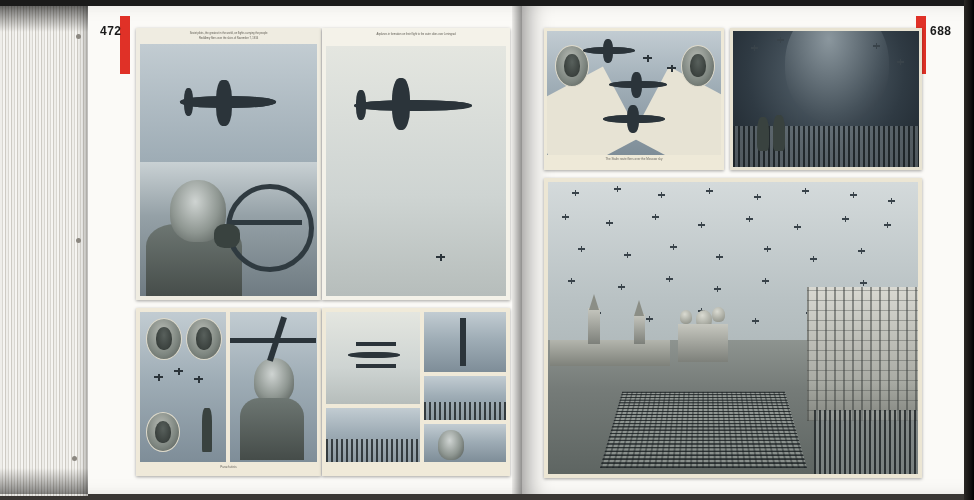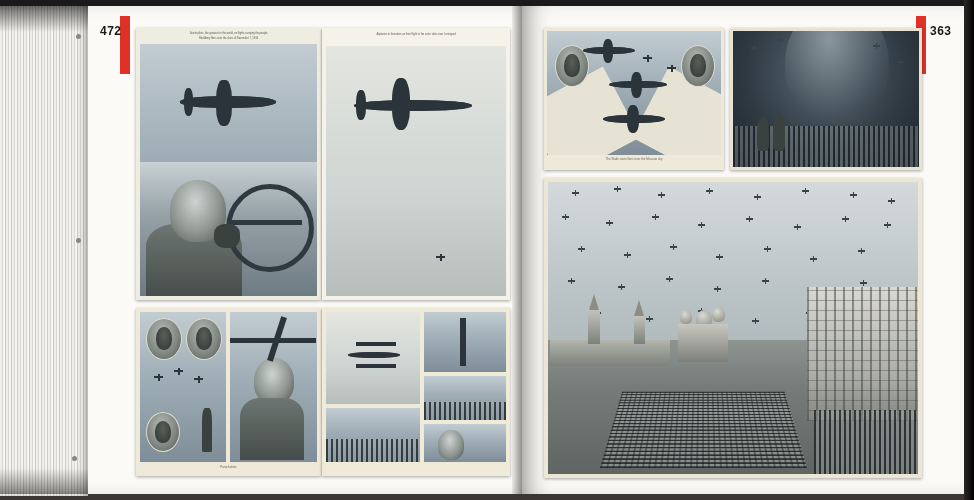--- a/index.html
+++ b/index.html
@@ -366,21 +366,21 @@
       <div class="caption tiny" style="top:158px; opacity:.0;">biplane, propeller detail, crowd scenes and portrait montage</div>
     </div>
 
   </div>
 
   <div class="gutter"></div>
 
   <div class="sheet sheet-right">
 
     <div class="tab tab-right" style="left:394px; top:10px;"></div>
-    <div class="folio folio-right" style="left:408px; top:18px;">363</div>
+    <div class="folio folio-right" style="left:408px; top:18px;">688</div>
 
     <div class="plate" style="left:22px; top:22px; width:180px; height:142px; background:#eee9d8;">
       <div class="photo sky" style="left:3px; top:3px; width:174px; height:124px;">
         <div class="wedge" style="left:-10px; top:52px; width:90px; height:80px; transform:rotate(-28deg);"></div>
         <div class="wedge" style="left:98px; top:52px; width:90px; height:80px; transform:rotate(28deg);"></div>
         <div class="medallion" style="left:8px; top:14px; width:32px; height:40px;"></div>
         <div class="medallion" style="left:134px; top:14px; width:32px; height:40px;"></div>
 
         <div class="plane" style="left:36px; top:16px; width:52px; height:7px;">
             <div class="body"></div>

